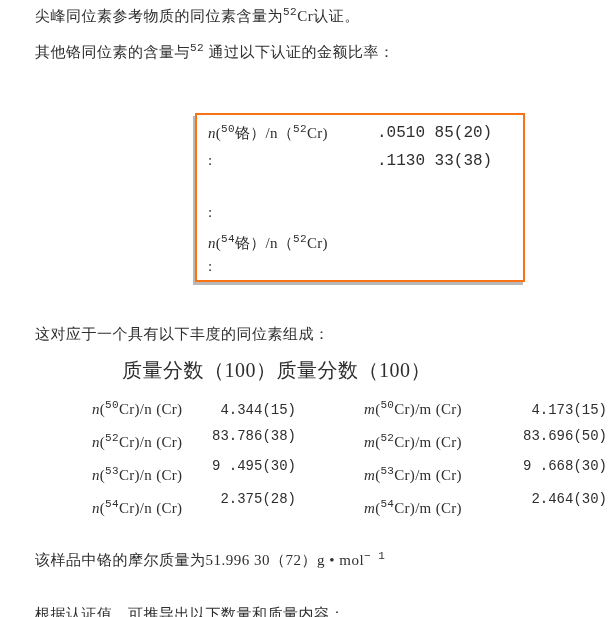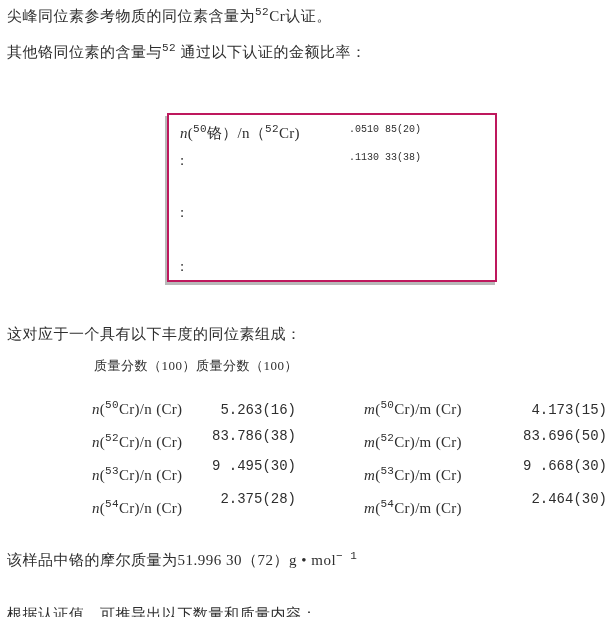--- a/index.html
+++ b/index.html
@@ -8,72 +8,72 @@
   }
   body {
     width: 611px;
     height: 617px;
     background: #ffffff;
     font-family: "Liberation Serif", "DejaVu Serif", serif;
     color: #2e2e2e;
     position: relative;
     overflow: hidden;
   }
-  .abs { position: absolute; white-space: nowrap; }
+  .abs { position: absolute; white-space: nowrap; margin-left: 28px; }
 
   .para {
     font-size: 15px;
     line-height: 20px;
     letter-spacing: 0.5px;
   }
   .para sup, .formula sup {
     font-family: "Liberation Mono", "DejaVu Sans Mono", monospace;
     font-size: 11px;
     line-height: 0;
     vertical-align: 6px;
   }
   i { font-style: italic; }
 
   
   .ratio-box {
     left: 167px;
     top: 113px;
     width: 326px;
     height: 165px;
-    border: 2px solid #be185d;
+    border: 2px solid #f97316;
     box-shadow: -2px 3px 0 #b9b9b9;
     background: #ffffff;
   }
   .ratio-row { position: absolute; left: 0; width: 100%; height: 24px; }
   .ratio-label {
     position: absolute;
     left: 11px;
     font-size: 15px;
     letter-spacing: 0.3px;
     white-space: nowrap;
   }
   .ratio-value {
     position: absolute;
     left: 180px;
     font-family: "Liberation Mono", "DejaVu Sans Mono", monospace;
-    font-size: 10px;
+    font-size: 16px;
     white-space: nowrap;
   }
   .rb-r1 { top: 9px; }
   .rb-r2 { top: 37px; }
   .rb-r3 { top: 65px; }
   .rb-r4 { top: 89px; }
   .rb-r5 { top: 119px; }
   .rb-r6 { top: 143px; }
 
   
   .tbl-header {
     left: 94px;
     top: 357px;
-    font-size: 13px;
+    font-size: 20px;
     letter-spacing: 0.5px;
   }
   .cell-label {
     font-size: 15px;
     letter-spacing: 0.3px;
   }
   .cell-value {
     font-family: "Liberation Mono", "DejaVu Sans Mono", monospace;
     font-size: 14px;
     text-align: right;
@@ -102,33 +102,37 @@
     <span class="ratio-value">.0510 85(20)</span>
   </div>
   <div class="ratio-row rb-r2">
     <span class="ratio-label formula"><span>:</span></span>
     <span class="ratio-value">.1130 33(38)</span>
   </div>
   <div class="ratio-row rb-r4">
     <span class="ratio-label formula"><span>:</span></span>
     <span class="ratio-value"></span>
   </div>
+  <div class="ratio-row rb-r5">
+    <span class="ratio-label formula"><i>n</i><span>(</span><sup>54</sup><span>铬）/n（</span><sup>52</sup><span>Cr)</span></span>
+    <span class="ratio-value"></span>
+  </div>
   <div class="ratio-row rb-r6">
     <span class="ratio-label formula"><span>:</span></span>
     <span class="ratio-value"></span>
   </div>
 </div>
 
 <div class="abs para" style="left:7px; top:324px;"><span>这对应于一个具有以下丰度的同位素组成：</span></div>
 
 <div class="abs tbl-header"><span>质量分数（100）质量分数（100）</span></div>
 
 <div class="tr1">
   <span class="cell-label formula n-label"><i>n</i><span>(</span><sup>50</sup><span>Cr)/n (Cr)</span></span>
-  <span class="cell-value n-value">5.263(16)</span>
+  <span class="cell-value n-value">4.344(15)</span>
   <span class="cell-label formula m-label"><i>m</i><span>(</span><sup>50</sup><span>Cr)/m (Cr)</span></span>
   <span class="cell-value m-value">4.173(15)</span>
 </div>
 <div class="tr2">
   <span class="cell-label formula n-label"><i>n</i><span>(</span><sup>52</sup><span>Cr)/n (Cr)</span></span>
   <span class="cell-value n-value">83.786(38)</span>
   <span class="cell-label formula m-label"><i>m</i><span>(</span><sup>52</sup><span>Cr)/m (Cr)</span></span>
   <span class="cell-value m-value">83.696(50)</span>
 </div>
 <div class="tr3">

